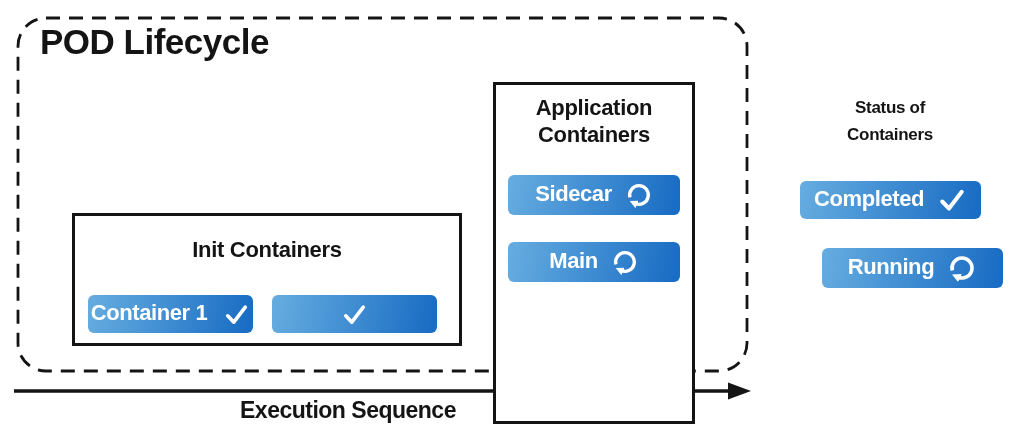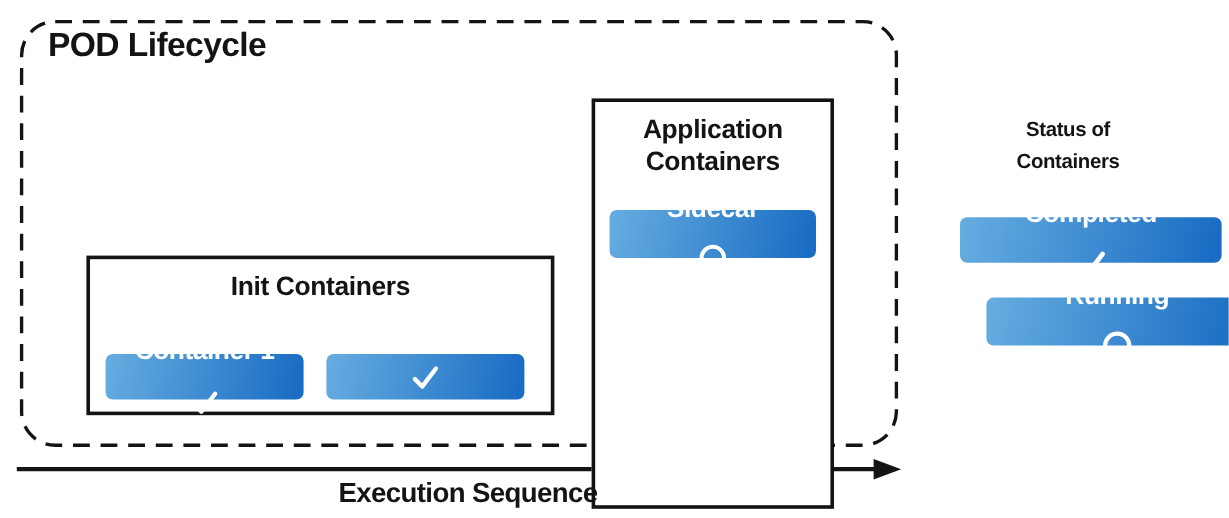--- a/index.html
+++ b/index.html
@@ -14,75 +14,74 @@
     overflow: hidden;
     color: var(--ink, #141414);
   }
   .strokes {
     position: absolute; left: 0; top: 0;
     width: 1024px; height: 432px;
     pointer-events: none;
   }
   .pod-title {
     position: absolute; left: 40px; top: 22px;
-    font-size: 28px; font-weight: 700; letter-spacing: -0.5px;
+    font-size: 35px; font-weight: 700; letter-spacing: -0.5px;
     color: var(--ink, #141414);
     white-space: nowrap;
   }
   .box {
     position: absolute;
     background: #ffffff;
     border: 3px solid var(--ink, #141414);
     box-sizing: border-box;
   }
   .init-box  { left: 72px;  top: 213px; width: 390px; height: 133px; }
   .app-box   { left: 493px; top: 82px;  width: 202px; height: 342px; }
   .box-title {
     text-align: center;
     font-size: 22px; font-weight: 700; letter-spacing: -0.3px;
     color: var(--ink, #141414);
   }
-  .init-box .box-title { padding-top: 10px; }
+  .init-box .box-title { padding-top: 21px; }
   .app-box  .box-title { padding-top: 9px; line-height: 27px; }
   .legend-title {
     position: absolute; left: 790px; top: 94px; width: 200px;
     text-align: center;
     font-size: 17px; font-weight: 700; letter-spacing: -0.3px;
     line-height: 27px;
     color: var(--ink, #141414);
   }
   .pill-row {
     position: absolute; left: 13px; top: 79px;
     display: flex; gap: 19px;
   }
   .pill {
     display: inline-flex; align-items: center; justify-content: center;
     box-sizing: border-box;
     border-radius: 6px;
     background: linear-gradient(102deg, var(--pill-grad-start, #66ade0) 0%, var(--pill-grad-end, #1a6dc4) 96%);
     color: var(--pill-text, #ffffff);
     font-size: 22px; font-weight: 700; letter-spacing: -0.4px;
     white-space: nowrap;
-    flex-direction: column;
   }
   .pill .pill-label { transform: translateY(-1px); }
   .pill-init   { width: 165px; height: 38px; gap: 16px;  padding: 0 21px; }
   .pill-app    { position: absolute; left: 12px; width: 172px; height: 40px; gap: 13px; }
   .pill-sidecar{ top: 90px; }
   .pill-main   { top: 157px; }
-  .pill-legend { position: absolute; left: 800px; width: 218px; gap: 13px; }
+  .pill-legend { position: absolute; left: 800px; width: 181px; gap: 13px; }
   .pill-completed { top: 181px; height: 38px; }
   .pill-running   { top: 248px; height: 40px; margin-left: 22px; }
   .icon { display: block; flex: 0 0 auto; }
   .ic-27 { width: 27px; height: 27px; }
   .ic-28 { width: 28px; height: 28px; }
   .ic-30 { width: 30px; height: 30px; }
   .flow-label {
     position: absolute; left: 240px; top: 397px; width: 300px;
-    text-align: center;
+    text-align: left;
     font-size: 23px; font-weight: 700; letter-spacing: -0.5px;
     color: var(--ink, #141414);
   }
   .defs-only { position: absolute; width: 0; height: 0; overflow: hidden; }
 </style>
 </head>
 <body>
 
 <svg class="defs-only" aria-hidden="true">
   <defs>
@@ -125,20 +124,26 @@
     <div class="box-title">
       <div>Application</div>
       <div>Containers</div>
     </div>
     <div class="pill pill-app pill-sidecar">
       <span class="pill-label">Sidecar</span>
       <svg class="icon ic-28" viewBox="0 0 24 24">
         <path d="M4.27 14.07 A8 8 0 1 1 8.62 19.25" fill="none" stroke="#ffffff" stroke-width="2.9" marker-end="url(#wh-arrow)"></path>
       </svg>
     </div>
+    <div class="pill pill-app pill-main">
+      <span class="pill-label">Main</span>
+      <svg class="icon ic-28" viewBox="0 0 24 24">
+        <path d="M4.27 14.07 A8 8 0 1 1 8.62 19.25" fill="none" stroke="#ffffff" stroke-width="2.9" marker-end="url(#wh-arrow)"></path>
+      </svg>
+    </div>
   </div>
 
   <div class="legend-title">
     <div>Status of</div>
     <div>Containers</div>
   </div>
   <div class="pill pill-legend pill-completed">
     <span class="pill-label">Completed</span>
     <svg class="icon ic-30" viewBox="0 0 24 24">
       <path d="M4.2 13.2 L9.6 18.8 L19.8 5.4" fill="none" stroke="#ffffff" stroke-width="3.2" stroke-linecap="round" stroke-linejoin="round"></path>

